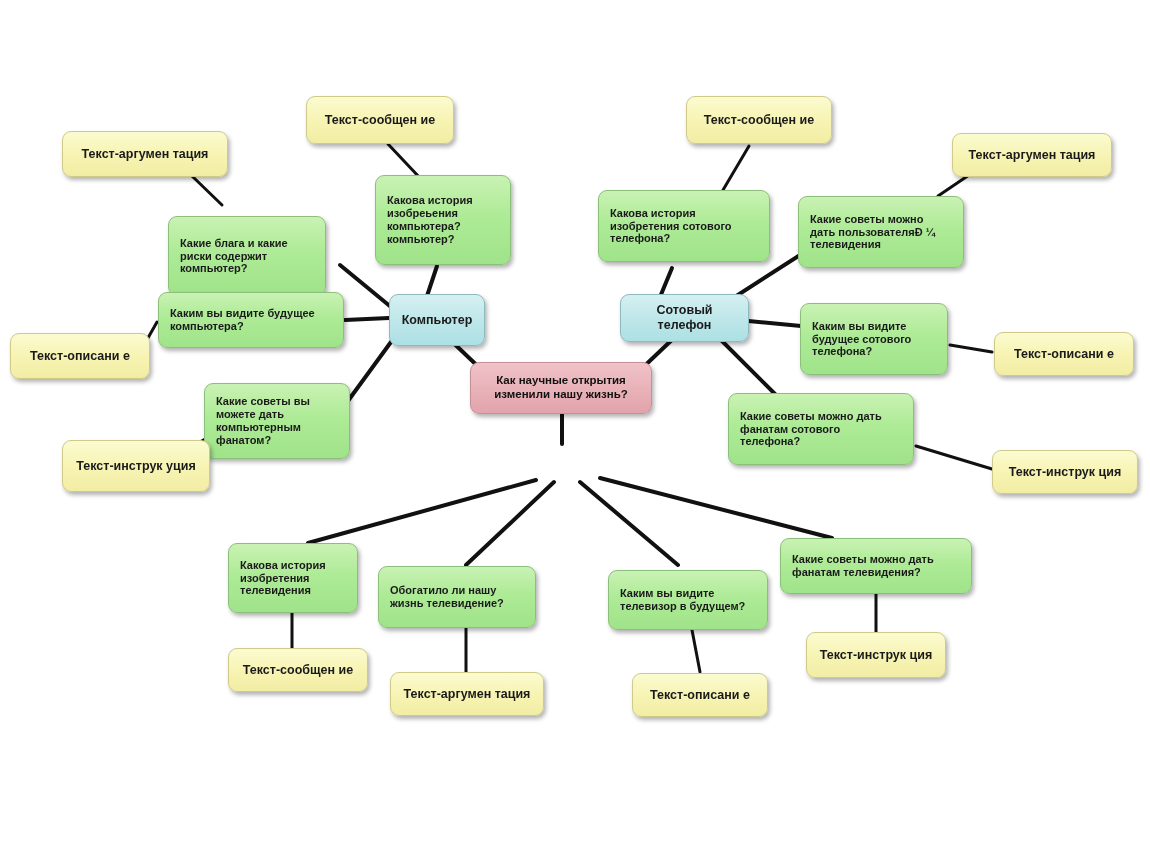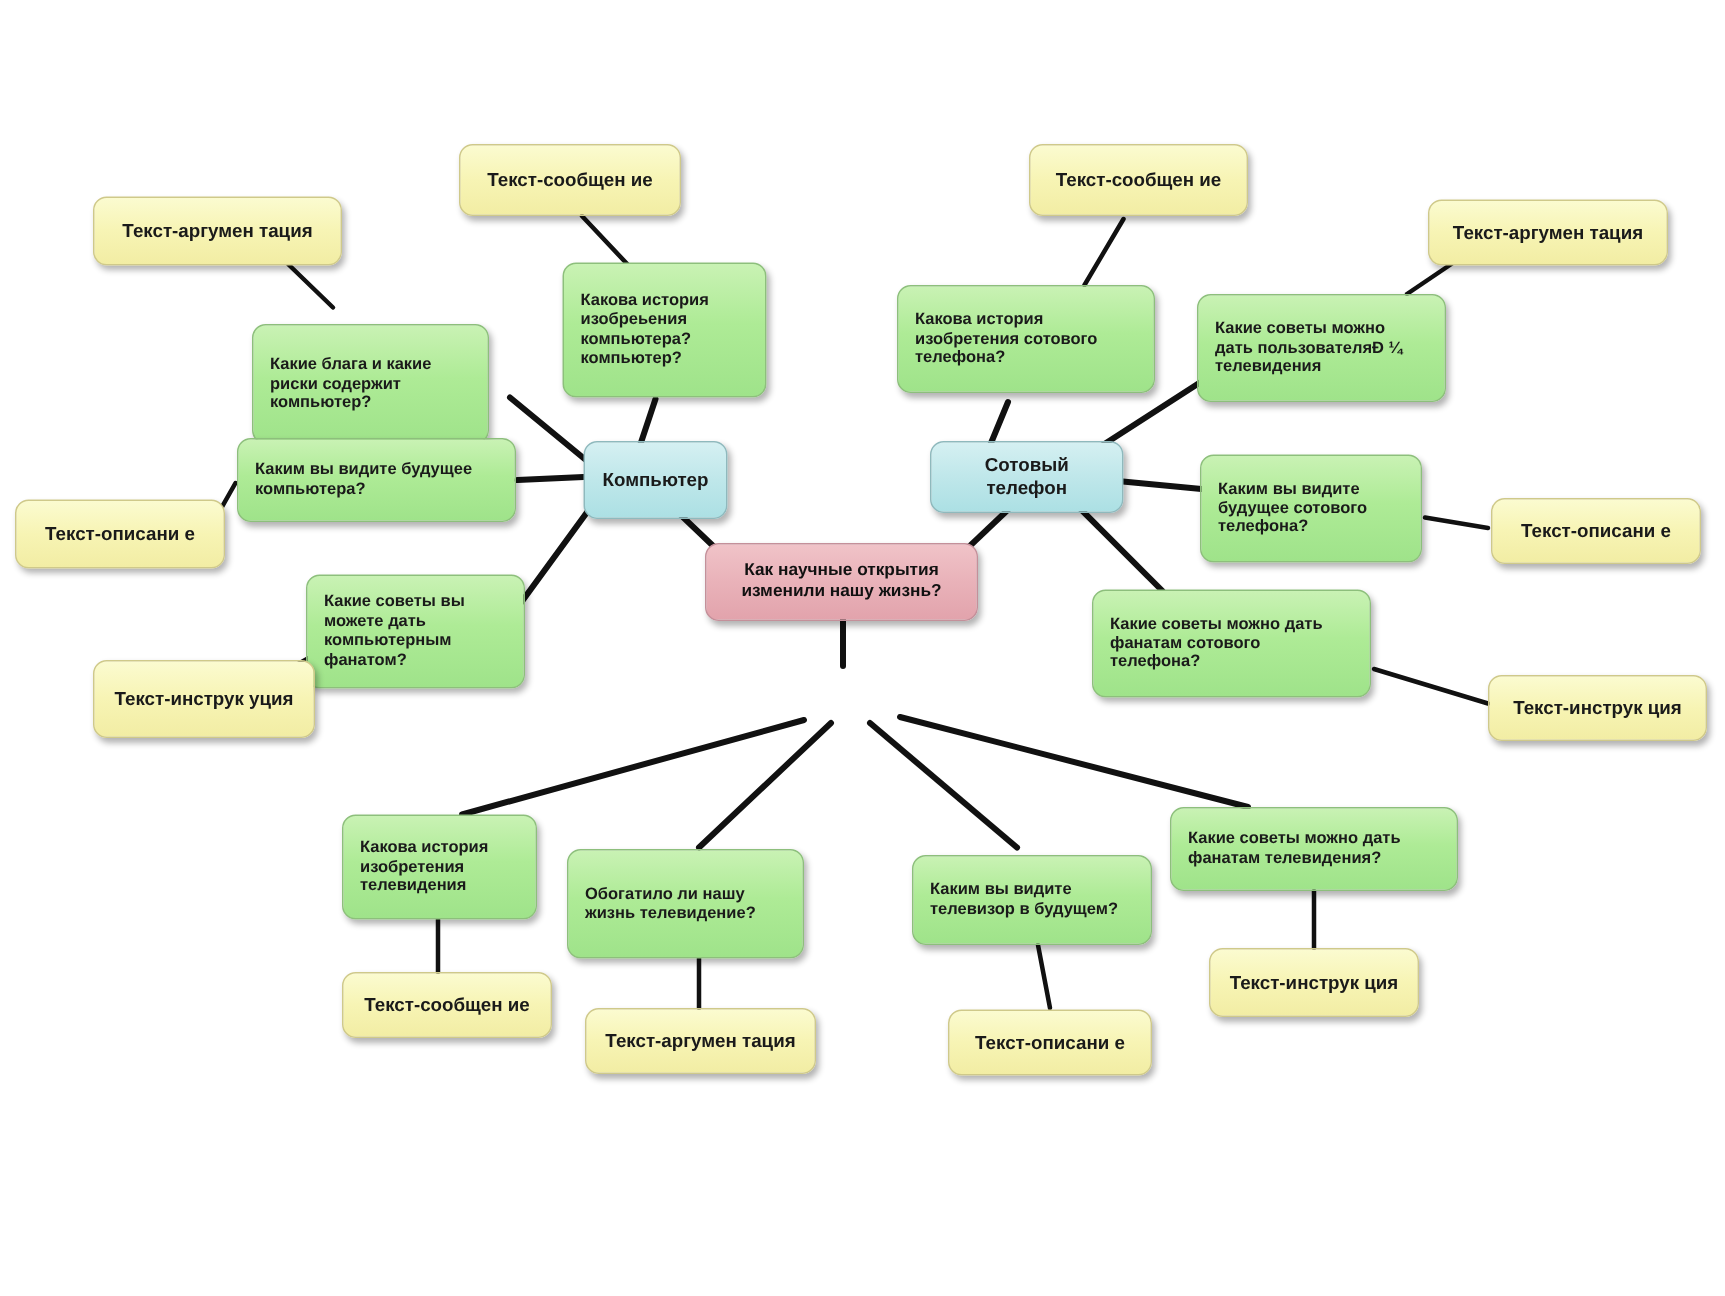--- a/index.html
+++ b/index.html
@@ -175,21 +175,21 @@
 фанатам сотового
 телефона?</span>
   </div>
 
   <div class="node green" style="left:228px; top:543px; width:130px; height:70px;">
     <span>Какова история
 изобретения
 телевидения</span>
   </div>
 
-  <div class="node green" style="left:378px; top:566px; width:158px; height:73px;align-items:center;">
+  <div class="node green" style="left:378px; top:566px; width:158px; height:62px;align-items:center;">
     <span>Обогатило ли нашу
 жизнь телевидение?</span>
   </div>
 
   <div class="node green" style="left:608px; top:570px; width:160px; height:60px;">
     <span>Каким вы видите
 телевизор в будущем?</span>
   </div>
 
   <div class="node green" style="left:780px; top:538px; width:192px; height:56px;">

